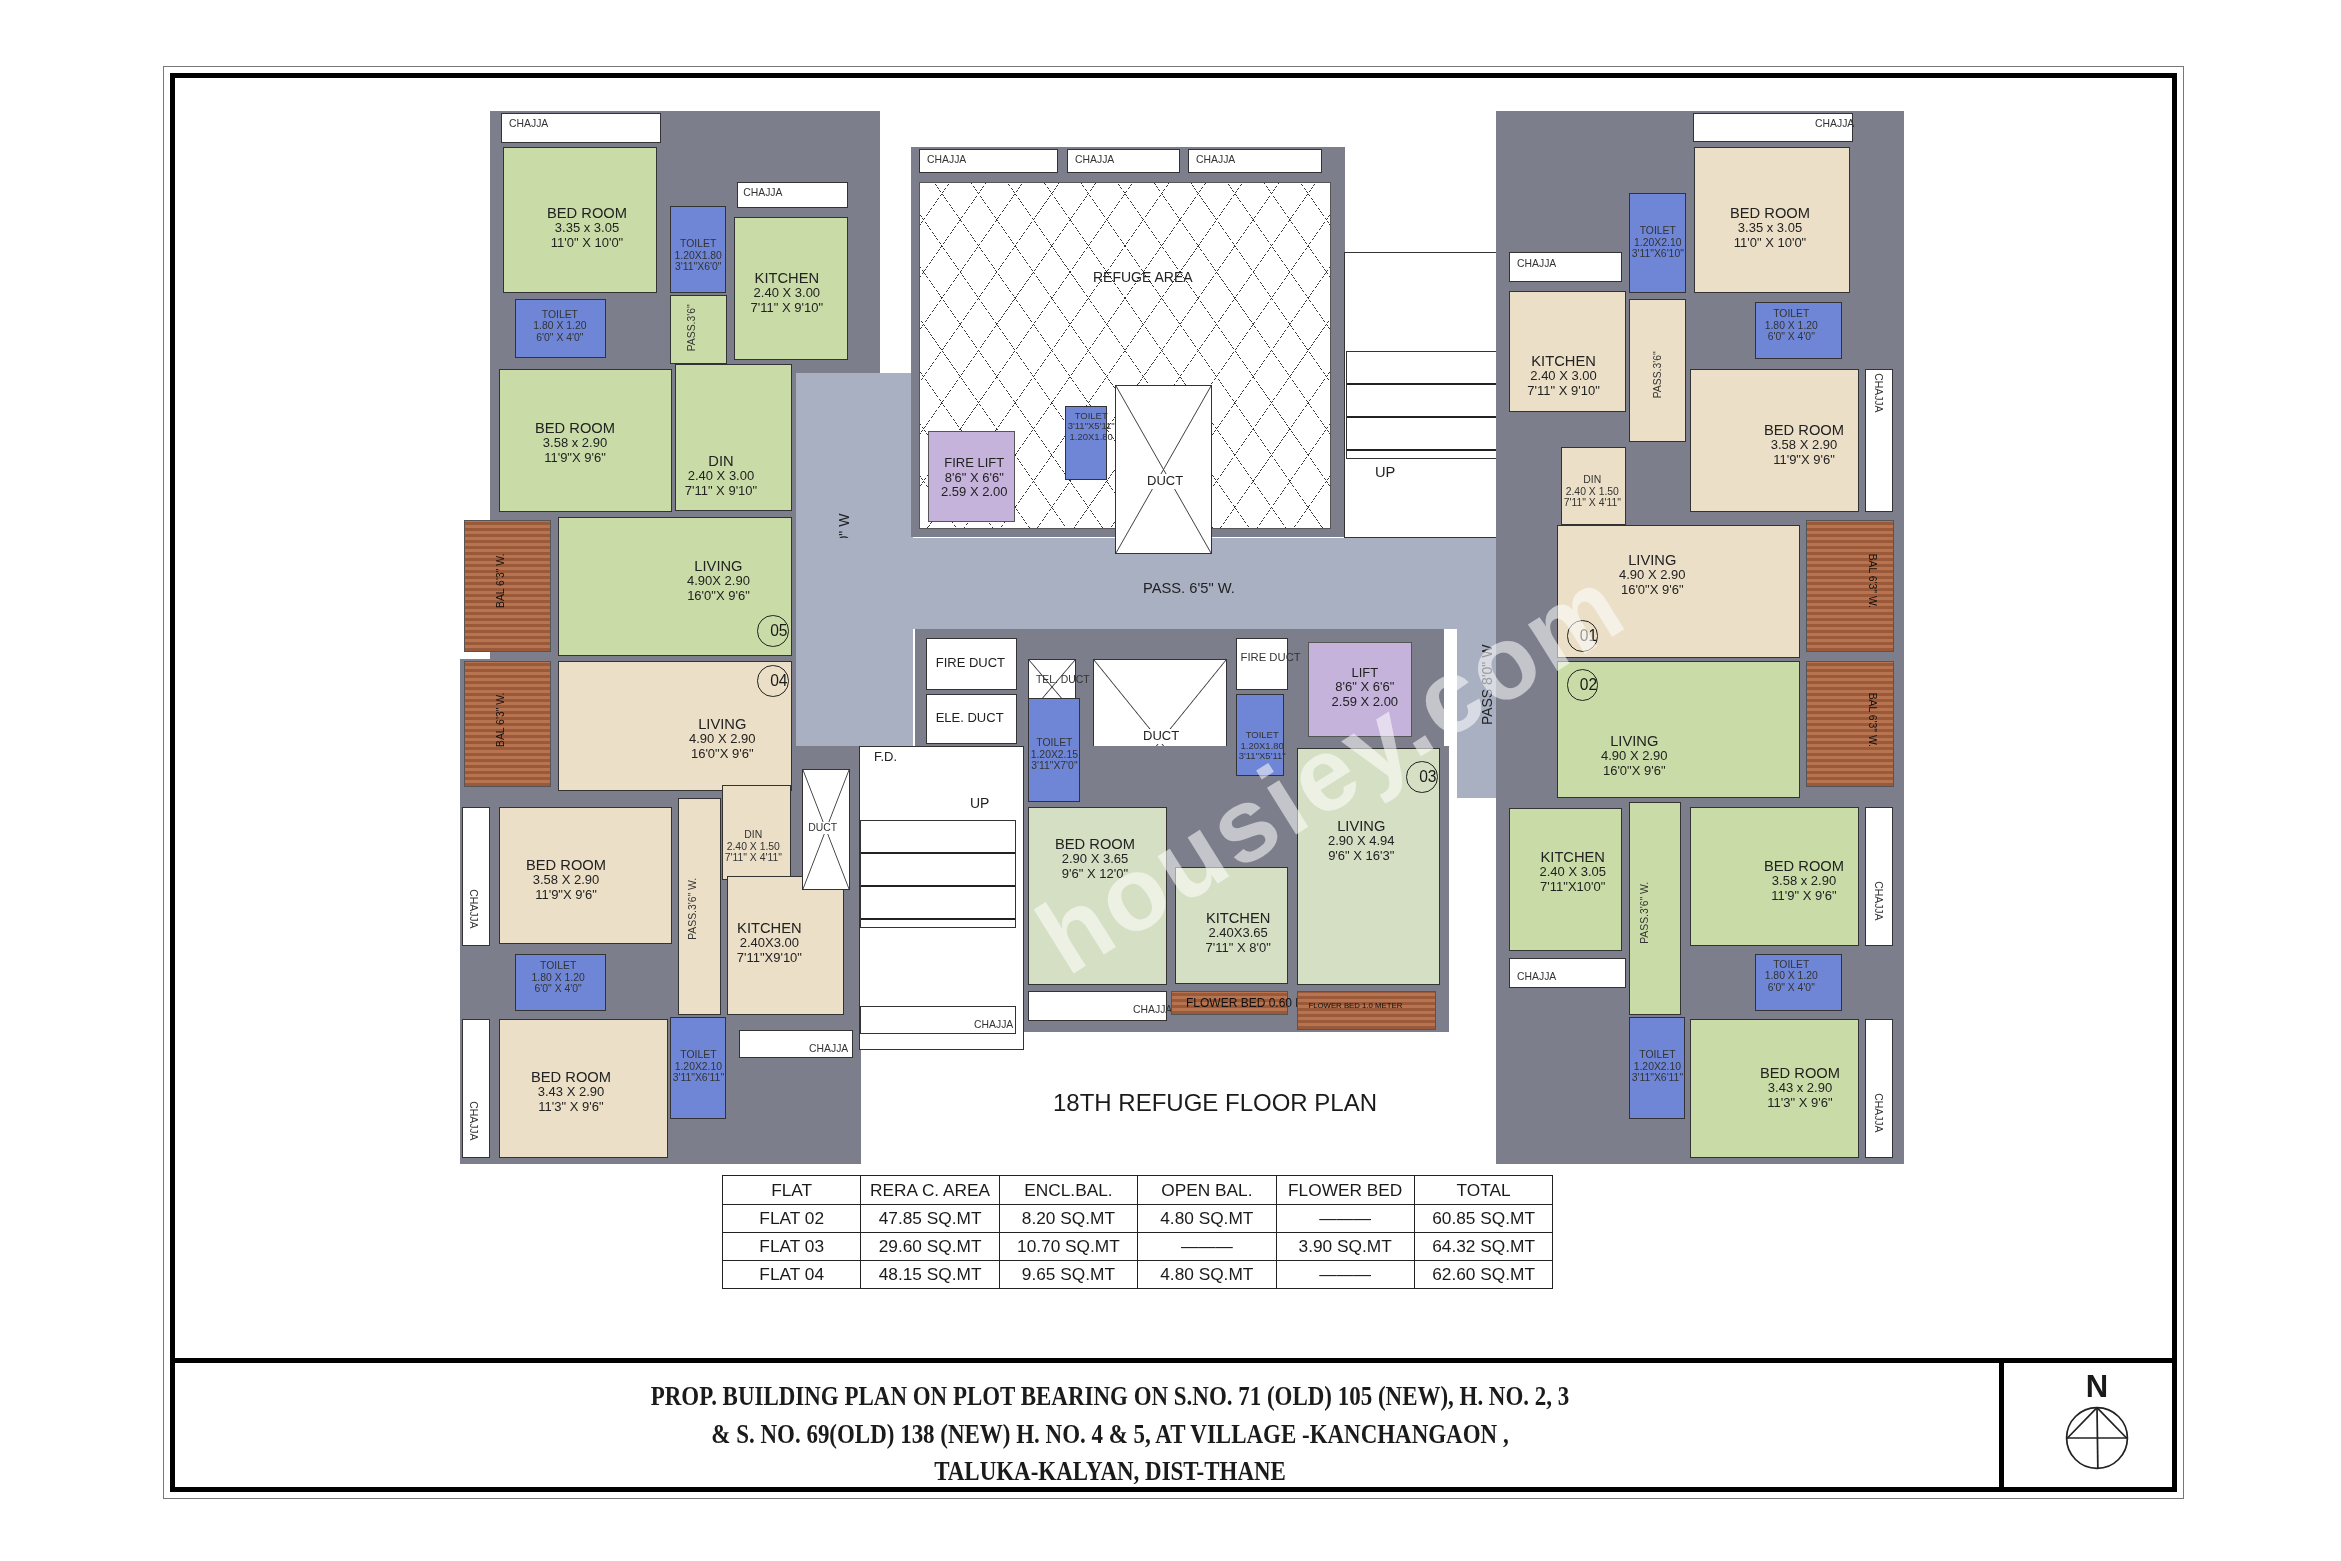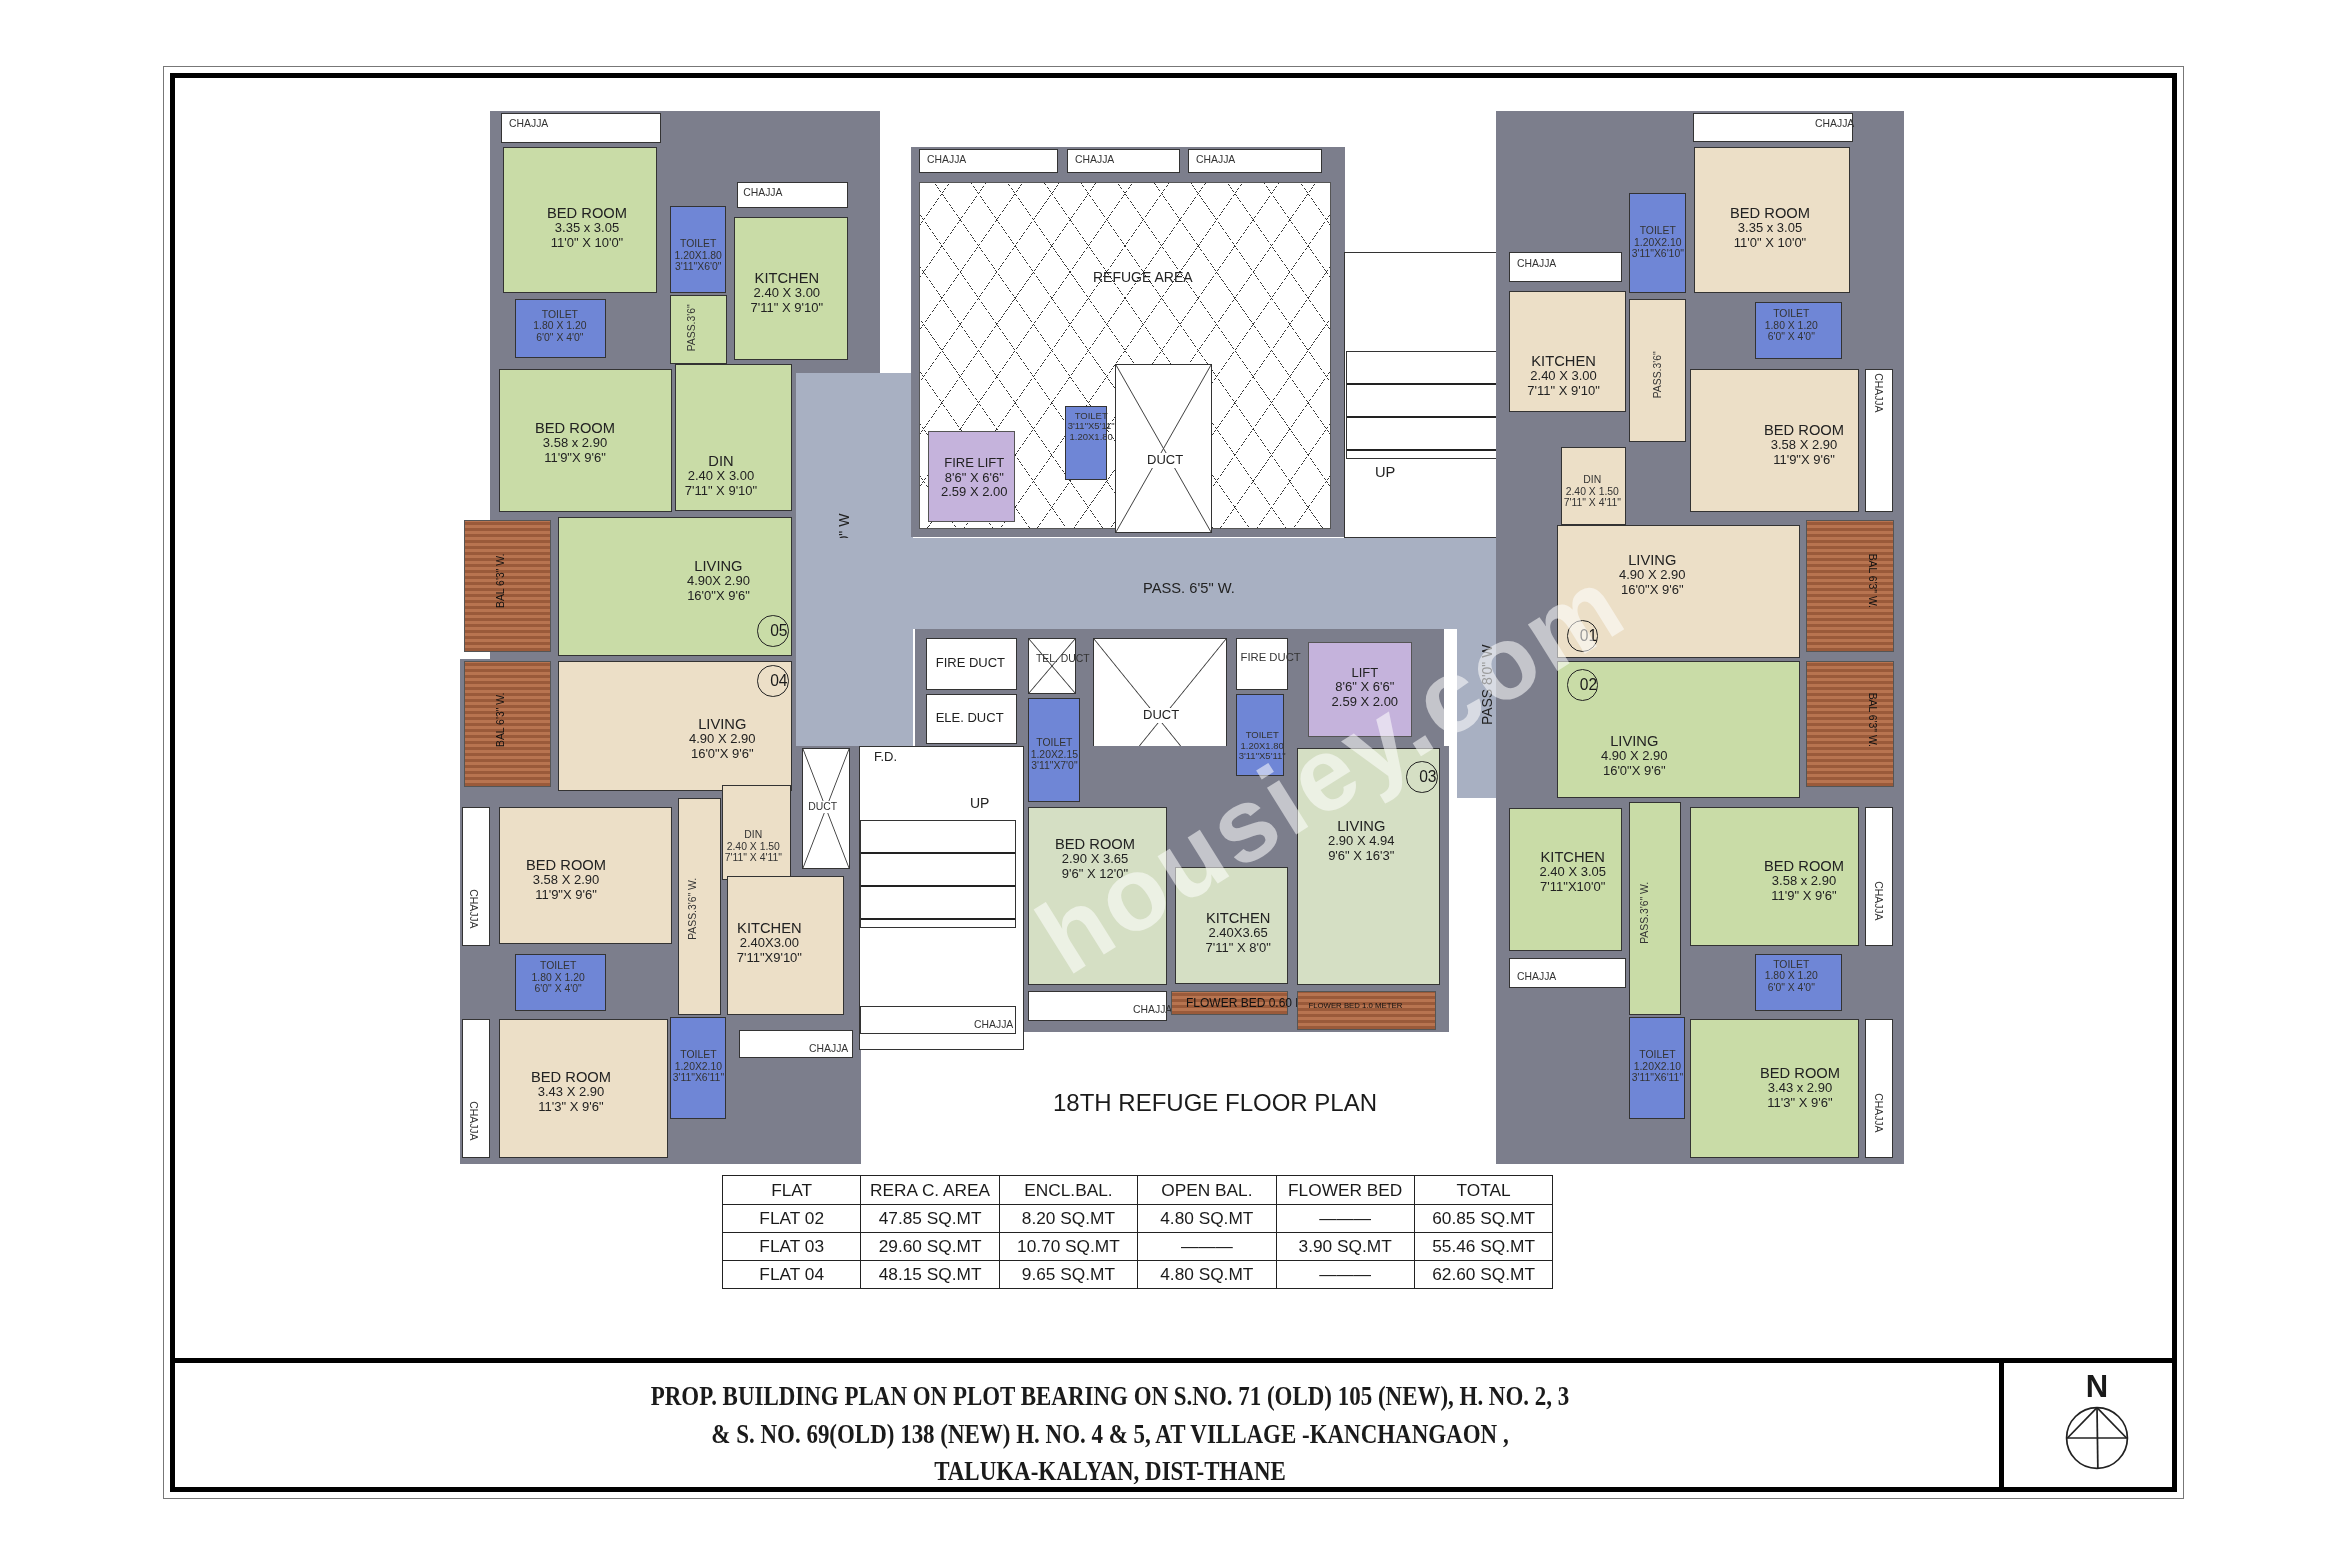--- a/index.html
+++ b/index.html
@@ -17,21 +17,21 @@
   .toilet { background:#6f86d6; }
   .lift { background:#c5b3dc; border:1.7px solid #555; }
   .pass { background:#a8b0c2; }
   .white { background:#ffffff; }
   .balcony { background: repeating-linear-gradient(0deg, #9a5a3a 0px, #9a5a3a 2.6px, #b87450 2.6px, #b87450 6px); border:1.7px solid #555; }
   .refuge { background:
       repeating-linear-gradient(55deg, transparent 0 29.5px, #333 29.5px 30px),
       repeating-linear-gradient(-55deg, transparent 0 29.5px, #333 29.5px 30px), #fff; border:1.7px solid #555; }
   .duct-x { background:
       linear-gradient(to top right, transparent calc(50% - 0.9px), #444 50%, transparent calc(50% + 0.9px)),
-      linear-gradient(to top left, transparent calc(50% - 0.9px), #444 50%, transparent calc(50% + 0.9px)), #fff; border:0.9px solid #333; }
+      linear-gradient(to top left, transparent calc(50% - 0.9px), #444 50%, transparent calc(50% + 0.9px)), #fff; border:0.9px solid #333;margin-top:21px; }
   .lbl { position:absolute; text-align:center; line-height:1.12; font-size:13px; color:#222; white-space:nowrap; }
   .lbl .n { font-size:14.7px; display:block; }
   .small { font-size:10.4px; color:#333; }
   .vert { transform:rotate(-90deg); transform-origin:center; }
   .vert-r { transform:rotate(90deg); transform-origin:center; }
   .stairs { background: repeating-linear-gradient(180deg, #fff 0 31px, #222 31px 33px); border:0.9px solid #333; }
   .flat-no { position:absolute; width:29.5px; height:29.5px; border:1.7px solid #222; border-radius:50%; font-size:15.6px; line-height:29.5px; text-align:right; }
   .plan-title { left:1024px; top:1089px; width:382px; font-size:24px; text-align:center; }
   table.area { position:absolute; left:722px; top:1175px; border-collapse:collapse; font-size:17.3px; }
   table.area td, table.area th { border:1.3px solid #222; height:27px; text-align:center; font-weight:normal; padding:0 5.2px; }
@@ -318,21 +318,21 @@
     <td>4.80 SQ.MT</td>
     <td>———</td>
     <td>60.85 SQ.MT</td>
   </tr>
   <tr>
     <td>FLAT 03</td>
     <td>29.60 SQ.MT</td>
     <td>10.70 SQ.MT</td>
     <td>———</td>
     <td>3.90 SQ.MT</td>
-    <td>55.46 SQ.MT</td>
+    <td>64.32 SQ.MT</td>
   </tr>
   <tr>
     <td>FLAT 04</td>
     <td>48.15 SQ.MT</td>
     <td>9.65 SQ.MT</td>
     <td>4.80 SQ.MT</td>
     <td>———</td>
     <td>62.60 SQ.MT</td>
   </tr>
 </tbody>

